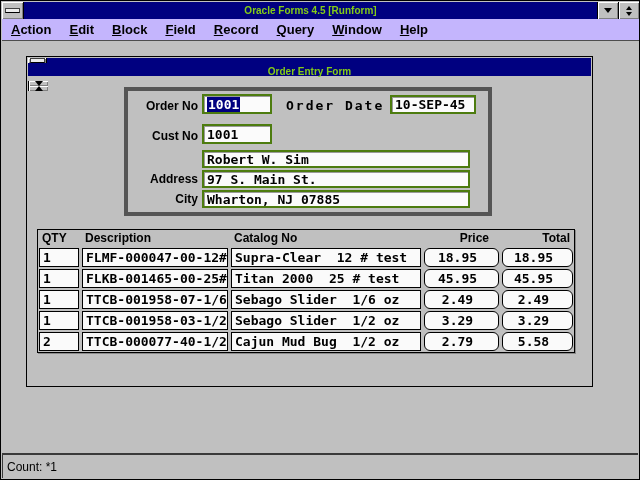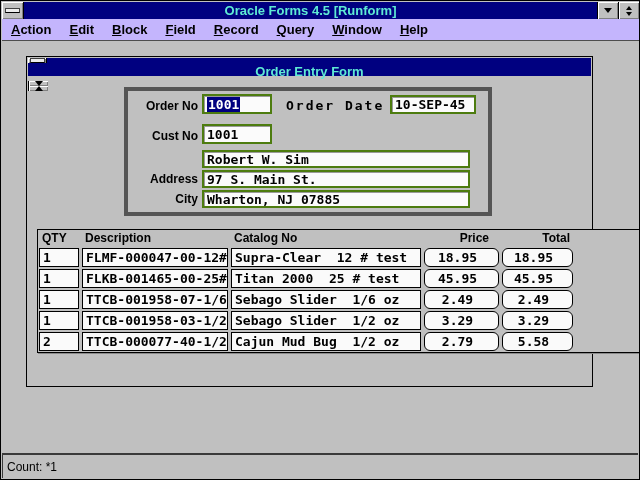--- a/index.html
+++ b/index.html
@@ -5,21 +5,21 @@
   html,body{margin:0;padding:0;background:#555;}
   .screen{
     position:relative;width:640px;height:480px;box-sizing:border-box;
     background:#c0c0c0;border:1px solid #000;overflow:hidden;
     font-family:"Liberation Sans",sans-serif;color:#000;
   }
   
   .titlebar{position:absolute;left:1px;top:1px;width:637px;height:17px;background:#000080;display:flex;align-items:stretch;}
   .sysbtn{width:21px;background:#c0c0c0;border-right:1px solid #000;display:flex;align-items:center;justify-content:center;box-shadow:inset 1px 1px 0 #fff,inset -1px -1px 0 #808080;}
   .dash{width:13px;height:3px;background:#ececec;border:1px solid #404040;border-bottom-color:#000;}
-  .title-text{flex:1;color:#5eead4;font-weight:bold;font-size:13px;line-height:17px;text-align:center;}
+  .title-text{flex:1;color:#84cc16;font-weight:bold;font-size:10px;line-height:17px;text-align:center;}
   .cap-btn{width:20px;background:#c0c0c0;border-left:1px solid #000;display:flex;flex-direction:column;align-items:center;justify-content:center;gap:2px;box-shadow:inset 1px 1px 0 #fff,inset -1px -1px 0 #808080;cursor:default;}
   .tri-down{width:0;height:0;border-left:4px solid transparent;border-right:4px solid transparent;border-top:5px solid #000;}
   .tri-up{width:0;height:0;border-left:4px solid transparent;border-right:4px solid transparent;border-bottom:5px solid #000;}
   .tri-down.sm{border-left-width:3px;border-right-width:3px;border-top-width:4px;}
   .tri-up.sm{border-left-width:3px;border-right-width:3px;border-bottom-width:4px;}
   
   .menubar{position:absolute;left:1px;top:18px;width:637px;height:21px;background:#c4b5fd;border-bottom:1px solid #4d4d4d;display:flex;align-items:center;font-weight:bold;font-size:13px;}
   .menu-item{padding:0 9px;line-height:20px;cursor:default;}
   
   .form-window{position:absolute;left:25px;top:55px;width:567px;height:331px;box-sizing:border-box;background:#c0c0c0;border:1px solid #000;}
@@ -28,21 +28,21 @@
   .form-titlebar .cap-btn{width:19px;}
   .form-titlebar .title-text{line-height:18px;}
   
   .panel{position:absolute;left:97px;top:30px;width:368px;height:129px;box-sizing:border-box;border:4px solid #555;}
   .flabel{position:absolute;font-weight:bold;font-size:12px;text-align:right;width:70px;left:0;line-height:20px;}
   .flabel.mono{font-family:"DejaVu Sans Mono",monospace;font-size:13px;letter-spacing:2px;text-align:left;width:auto;}
   .field{position:absolute;box-sizing:border-box;background:#fbfbfb;border:2px solid #4d7c0f;box-shadow:inset 1px 1px 0 #9a9a9a;
          font-family:"DejaVu Sans Mono",monospace;font-weight:bold;font-size:13px;padding-left:3px;white-space:pre;display:flex;align-items:center;overflow:hidden;}
   .sel{background:#000080;color:#fff;padding:0 1px;}
   
-  .table-frame{position:absolute;left:10px;top:172px;width:604px;box-sizing:border-box;border:1px solid #000;padding:1px;background:#c0c0c0;box-shadow:1px 1px 0 #8a8a8a;}
+  .table-frame{position:absolute;left:10px;top:172px;width:538px;box-sizing:border-box;border:1px solid #000;padding:1px;background:#c0c0c0;box-shadow:1px 1px 0 #8a8a8a;}
   .grid{display:grid;grid-template-columns:40px 146px 190px 75px 71px;column-gap:3px;row-gap:2px;}
   .th{font-weight:bold;font-size:12px;line-height:15px;padding-left:3px;white-space:pre;}
   .th.r{text-align:right;padding-right:10px;}
   .th.r.last{padding-right:3px;}
   .td{box-sizing:border-box;height:19px;background:#fafafa;border:1px solid #000;font-family:"DejaVu Sans Mono",monospace;font-weight:bold;font-size:13px;line-height:17px;padding-left:3px;white-space:pre;overflow:hidden;}
   .td.r{text-align:center;padding-right:8px;padding-left:0;border-radius:6px;}
   
   .statusbar{position:absolute;left:1px;right:1px;bottom:1px;height:25px;box-sizing:border-box;border-top:2px solid #3a3a3a;border-left:1px solid #3a3a3a;background:#c0c0c0;display:flex;align-items:center;padding-left:4px;font-size:12px;}
 </style>
 </head>

